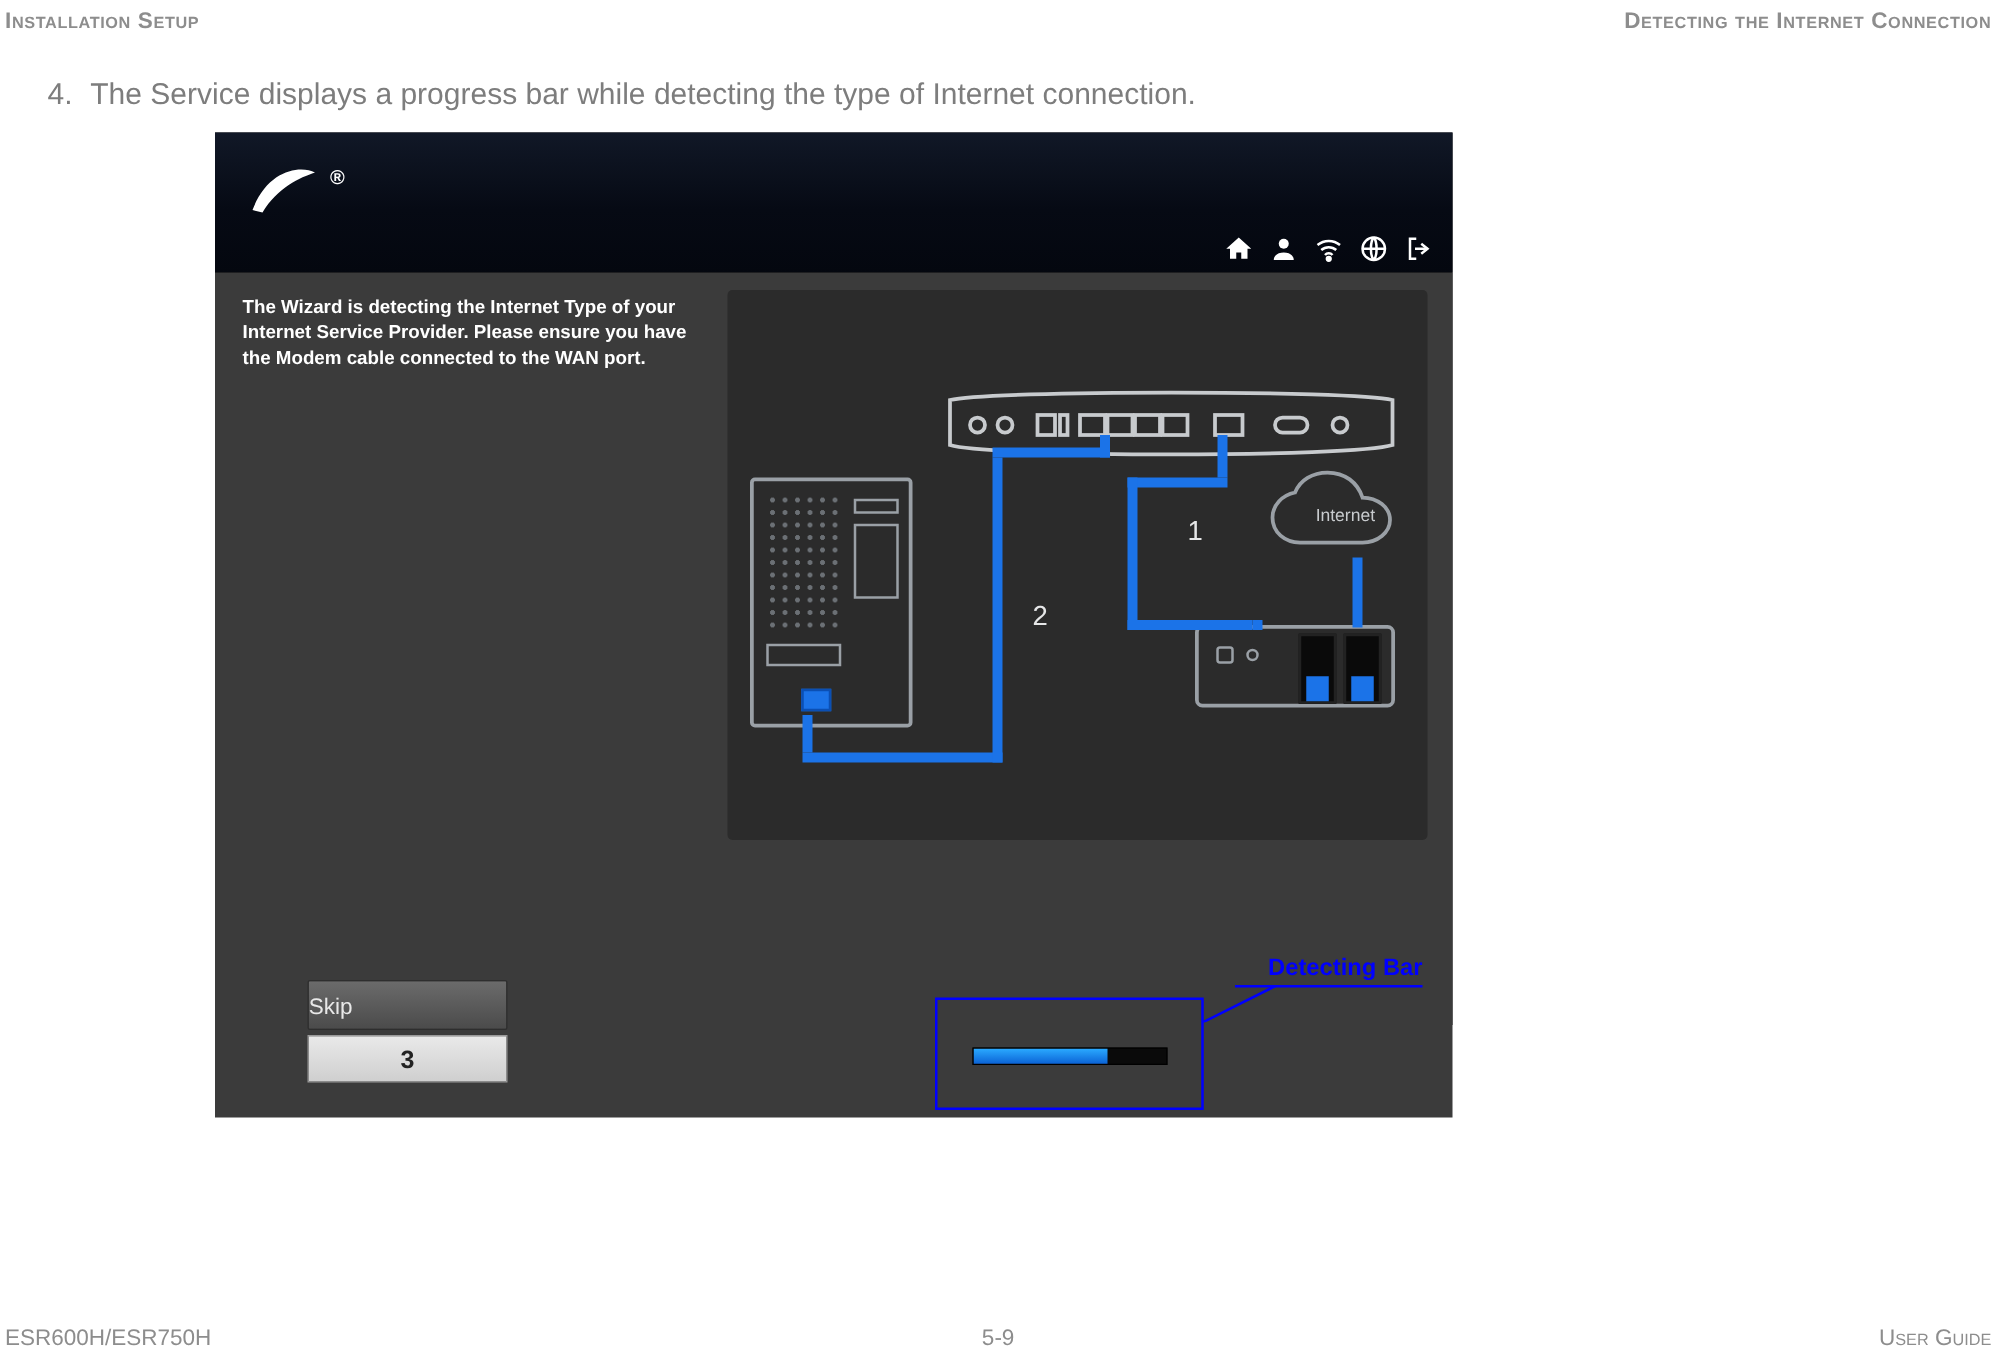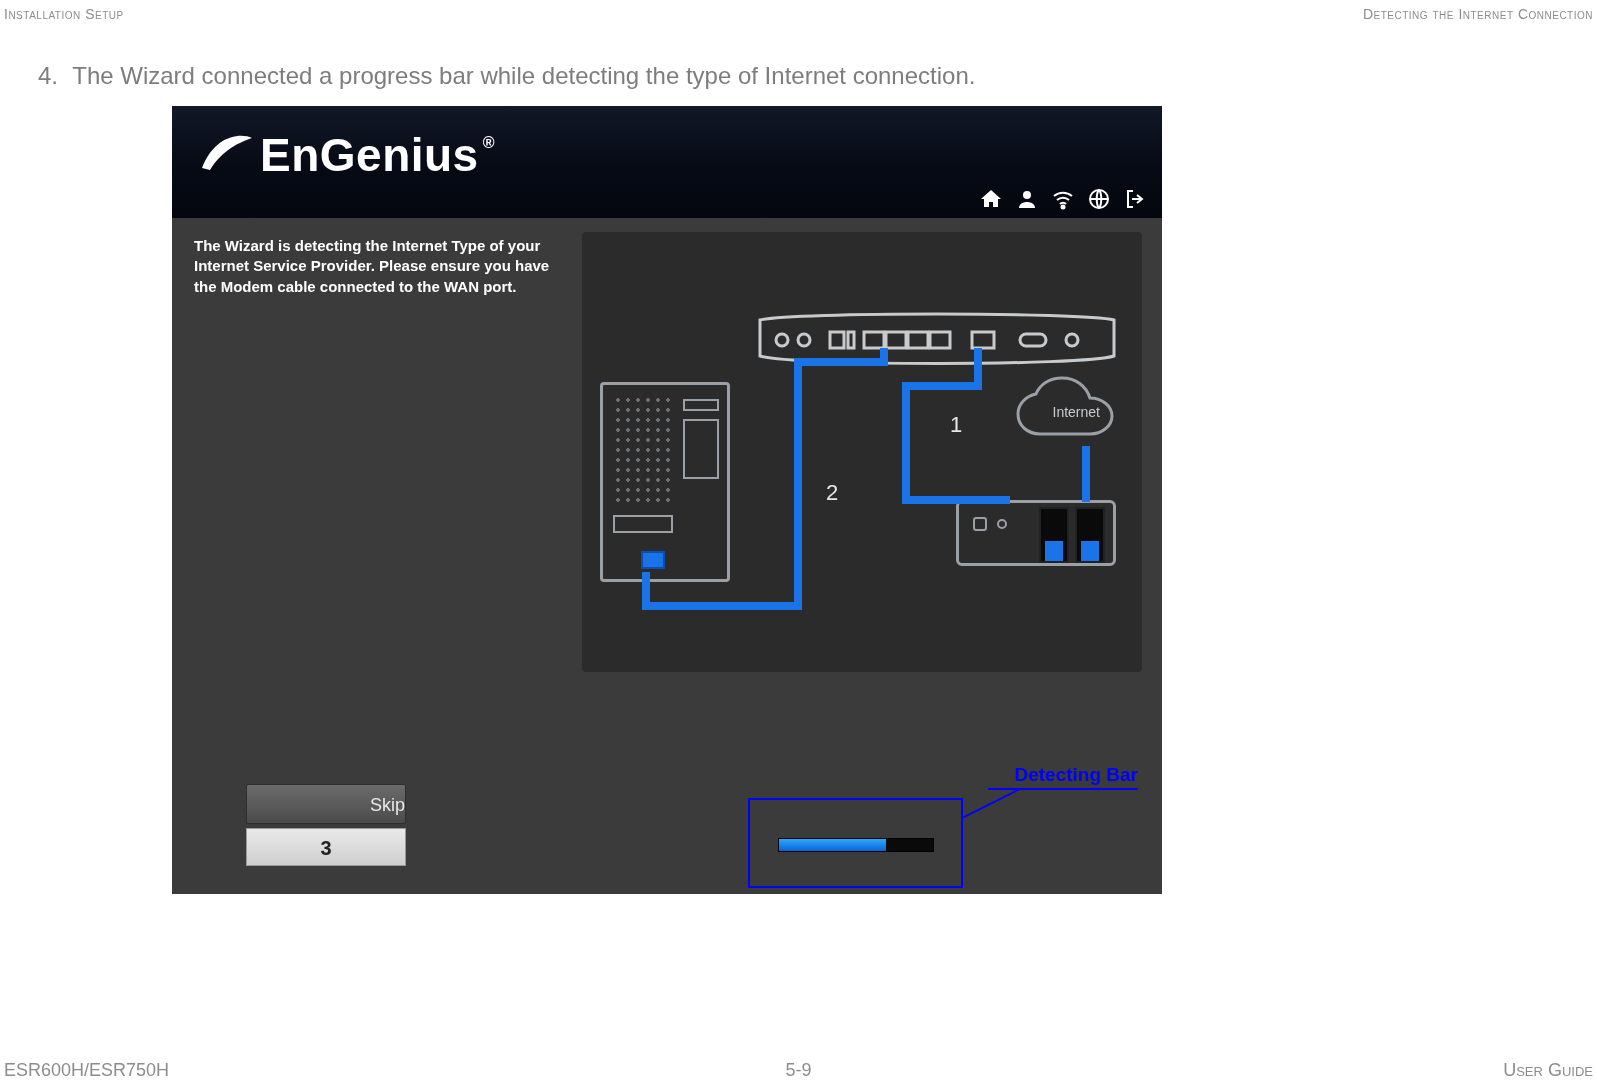--- a/index.html
+++ b/index.html
@@ -1,20 +1,20 @@
 <!DOCTYPE html>
 <html><head>
 <meta charset="utf-8">
 <style>
   * { box-sizing: border-box; margin: 0; padding: 0; }
   html, body { width: 1597px; height: 1091px; font-family: Arial, Helvetica, sans-serif; background:#fff; }
   .page { position: relative; width: 1597px; height: 1091px; }
   .hdr-left, .hdr-right {
     position: absolute; top: 6px; font-variant: small-caps;
-    color: #8d8d8d; font-size: 14px; letter-spacing: .5px;
+    color: #8d8d8d; font-size: 18px; letter-spacing: .5px; font-weight: bold;
   }
   .hdr-left { left: 4px; }
   .hdr-right { right: 4px; }
   .ftr-left, .ftr-center, .ftr-right {
     position: absolute; bottom: 10px; color:#8d8d8d; font-size:18px;
     font-variant: small-caps;
   }
   .ftr-left { left: 4px; }
   .ftr-center { left: 50%; transform: translateX(-50%); }
   .ftr-right { right: 4px; }
@@ -99,21 +99,21 @@
   .cloud-label { position:absolute; right:42px; top:172px; color:#c8cbce; font-size:14px; }
 
   
   .cable { position:absolute; background:#1b73e8; }
   .num { position:absolute; color:#e6e7e8; font-size:22px; }
 
   
   .skipbtn {
     position:absolute; left: 74px; bottom: 70px; width: 160px; height: 40px;
     background: linear-gradient(#6b6b6b, #4b4b4b);
-    color:#e8e8e8; text-align:right; line-height:40px; font-size:18px;
+    color:#e8e8e8; text-align:left; line-height:40px; font-size:18px;
     border:1px solid #2e2e2e; border-radius:2px;
   }
   .stepbadge {
     position:absolute; left: 74px; bottom: 28px; width:160px; height:38px;
     background: linear-gradient(#e9e9e9,#cfcfcf);
     color:#222; text-align:center; line-height:38px; font-size:20px; font-weight:600;
     border:1px solid #9a9a9a;
   }
 
   .tabbar { position:relative; height:42px; background:#1a1a1a; display:flex; align-items:stretch; }
@@ -152,33 +152,32 @@
 </head>
 <body>
 
 <div class="page">
 
   <div class="hdr-left">Installation Setup</div>
   <div class="hdr-right">Detecting the Internet Connection</div>
 
   <div class="step-line">
     <span class="step-num">4.</span>
-    <span>The Wizard connected a progress bar while detecting the type of Internet connection.</span>
+    <span>The Service displays a progress bar while detecting the type of Internet connection.</span>
   </div>
 
   <div class="shot-wrap">
 
     <div class="topbar">
       <div class="brand">
         <span class="swoop">
           <svg viewBox="0 0 54 44">
               <path d="M2 40 C 14 8, 40 4, 52 10 C 40 14, 22 22, 10 42 Z" fill="#fff"></path>
             </svg>
         </span>
-        <span>EnGenius</span>
         <sup>®</sup>
       </div>
       <div class="topicons">
         <span class="ico">
             <svg viewBox="0 0 24 24" fill="#fff">
               <path d="M12 3 2 12h3v8h5v-5h4v5h5v-8h3z"></path>
             </svg>
           </span>
         <span class="ico">
             <svg viewBox="0 0 24 24" fill="#fff">

